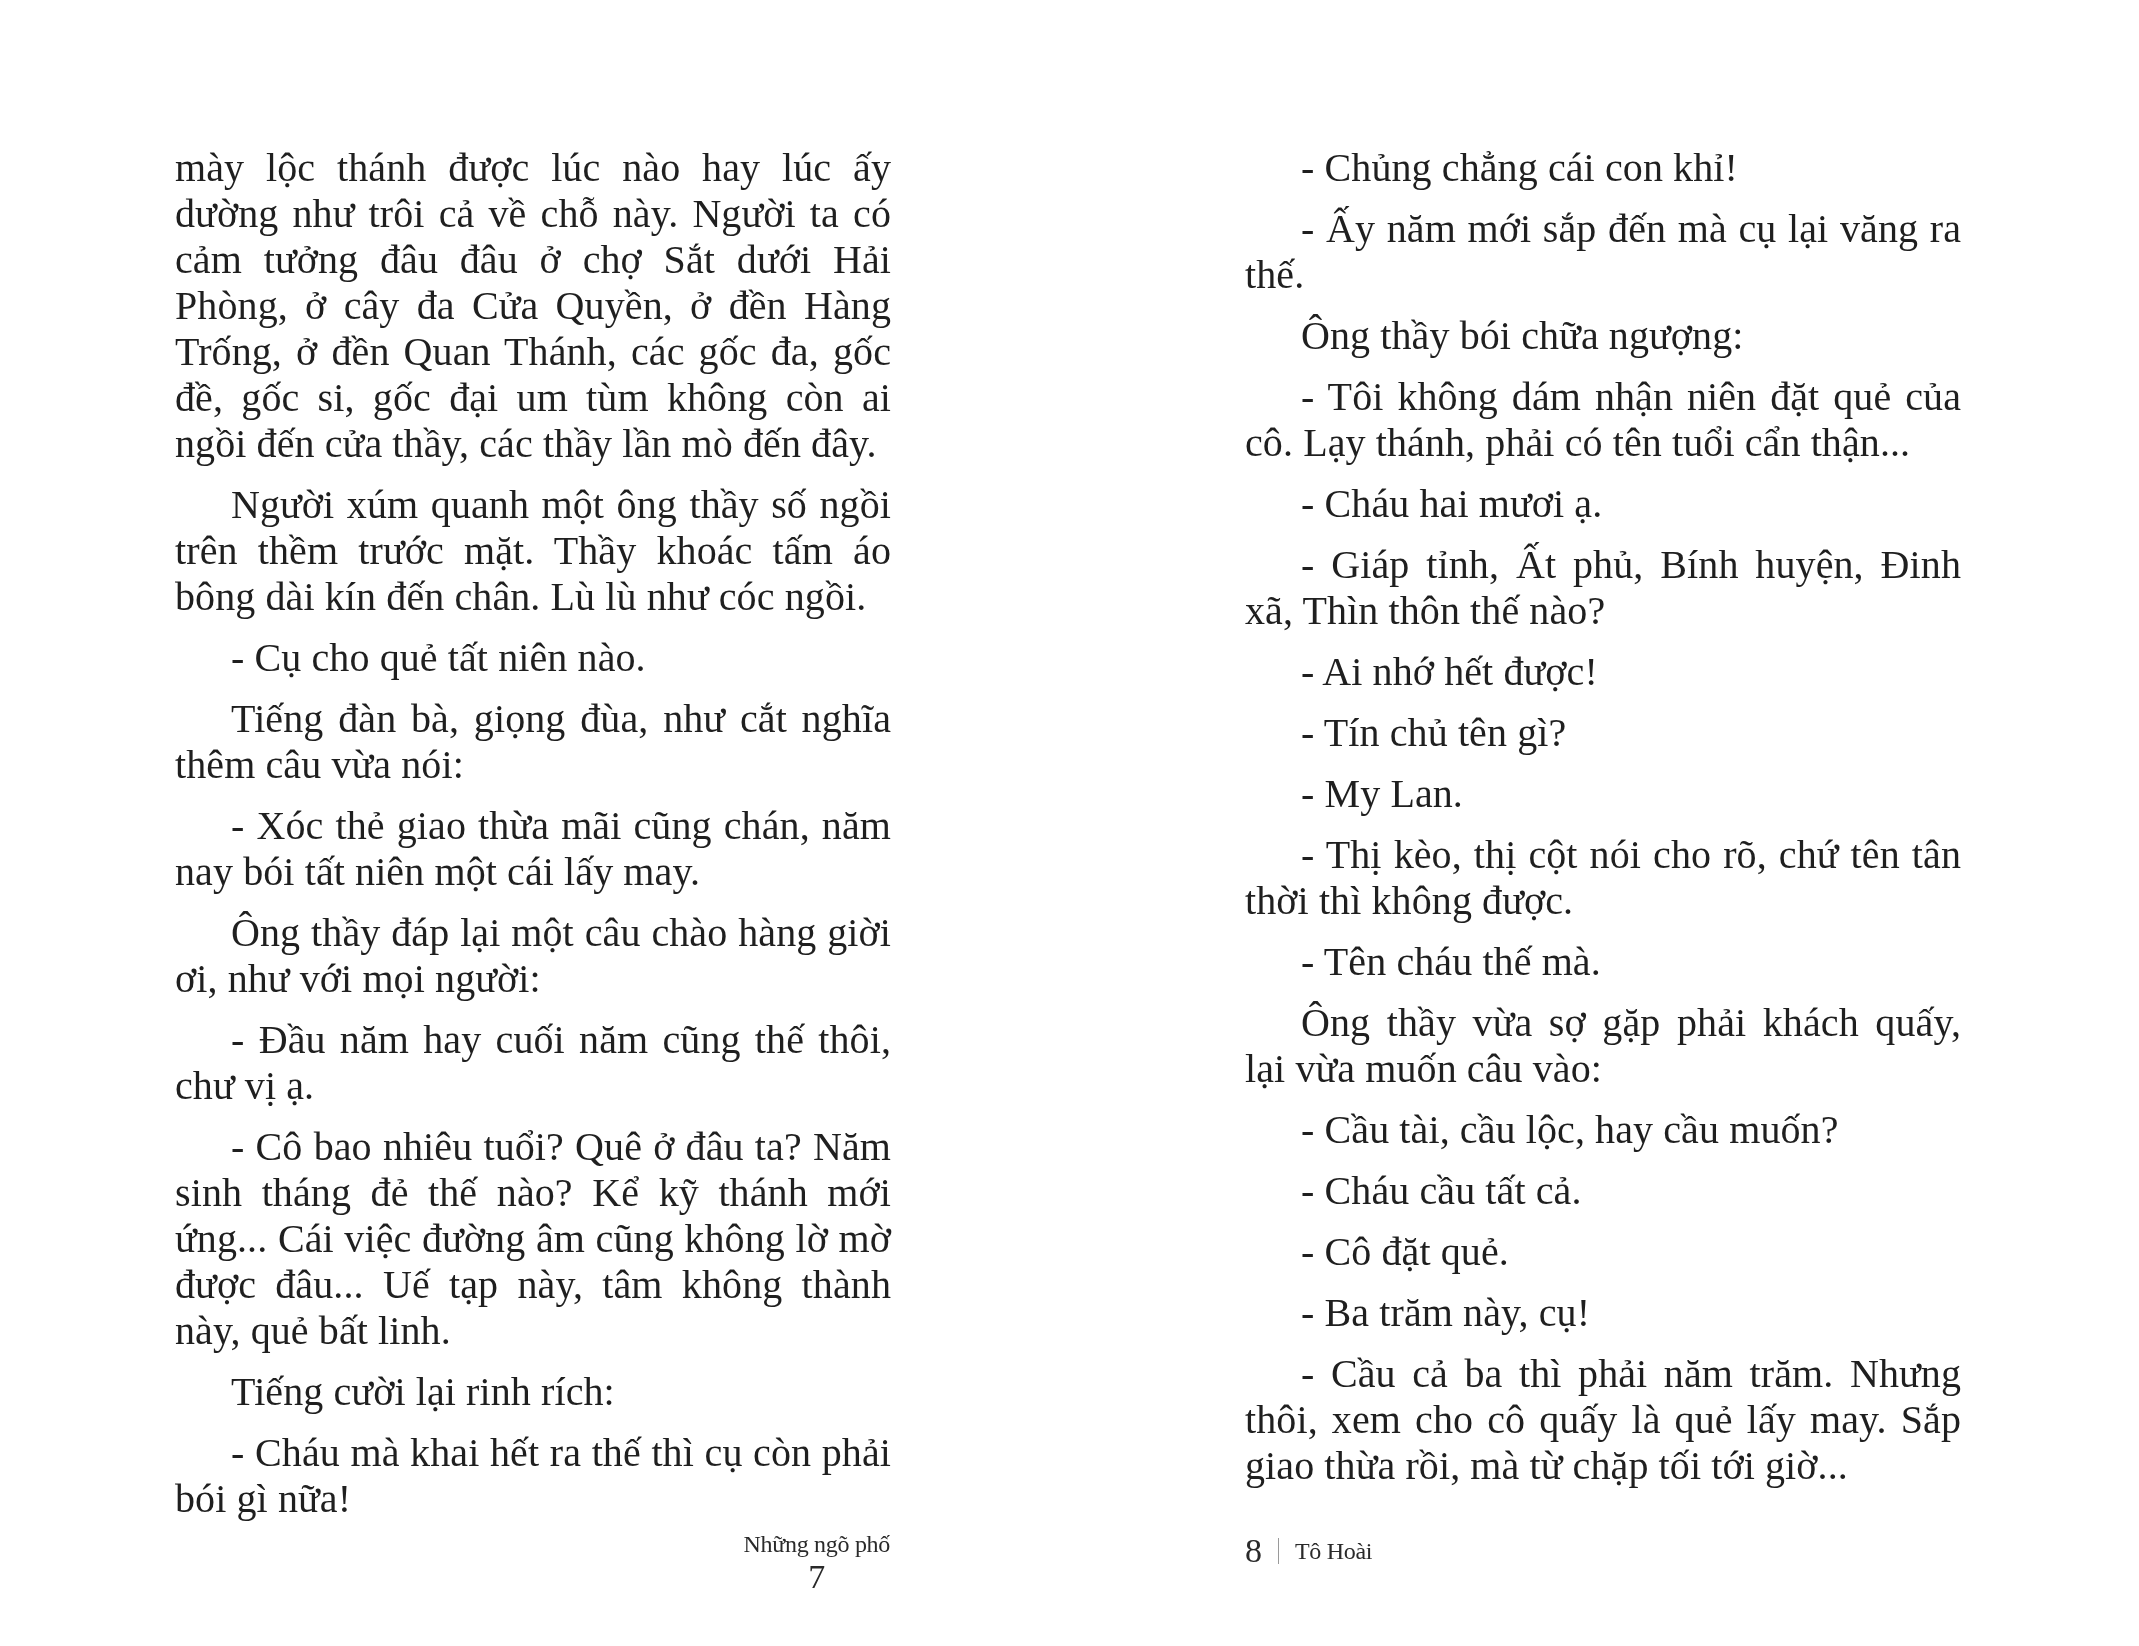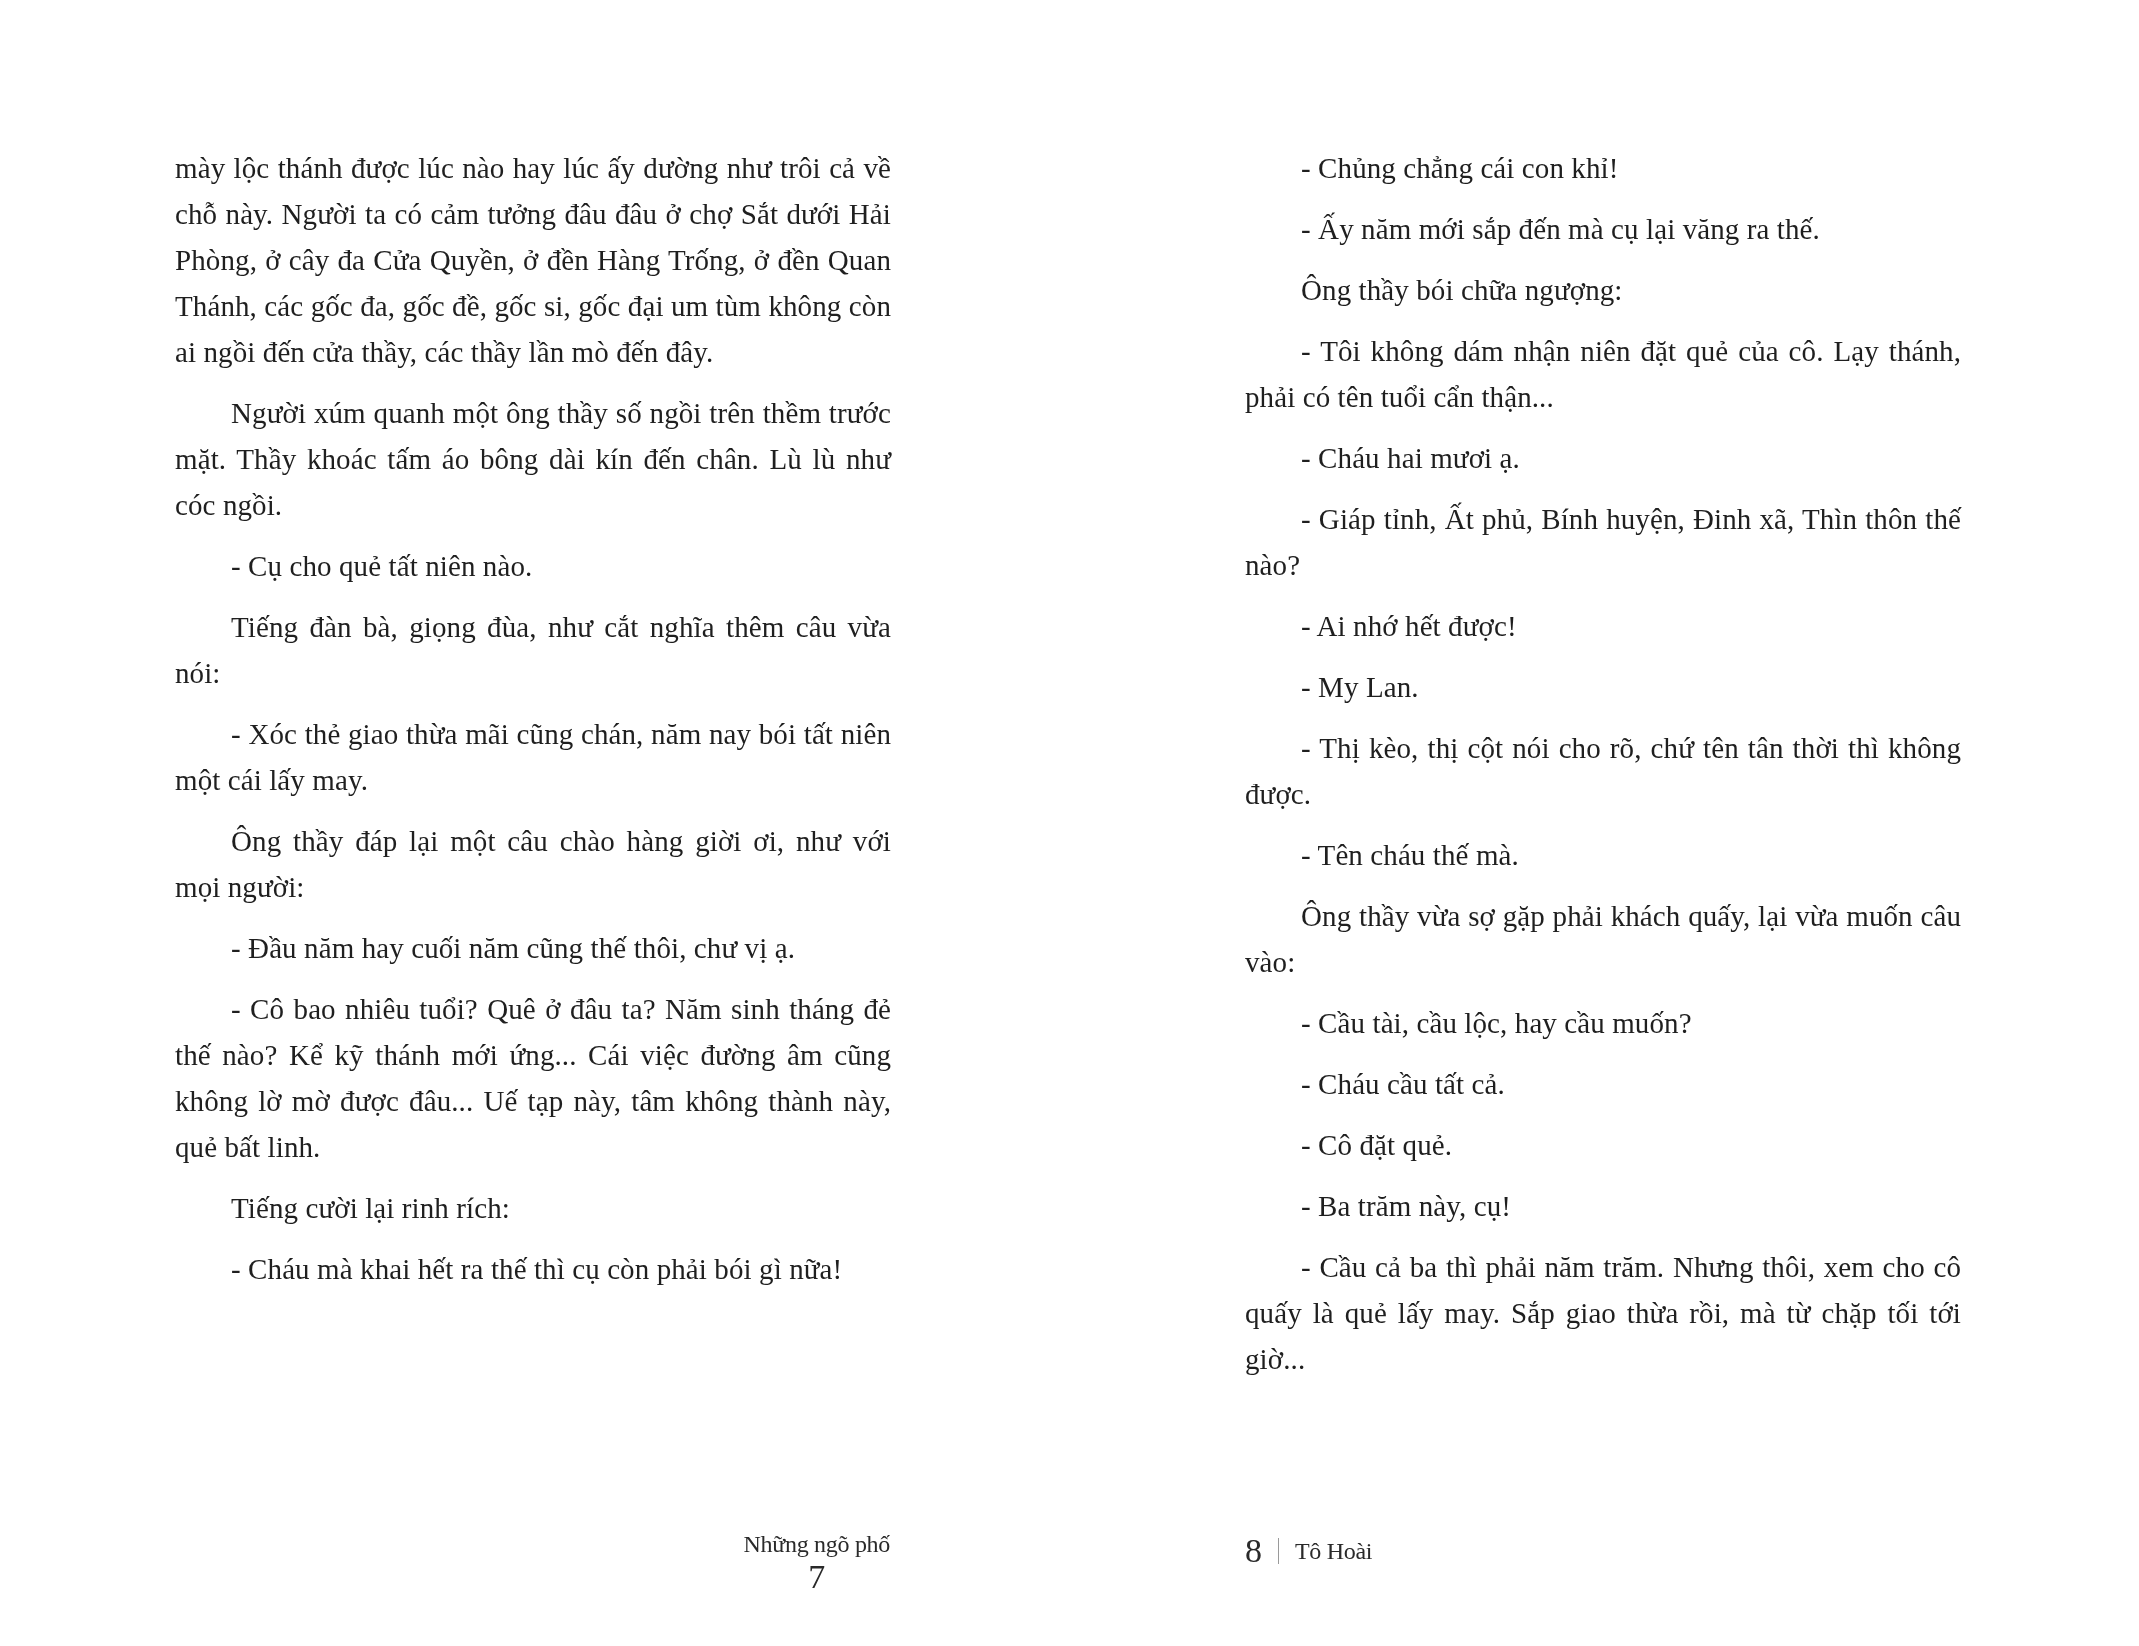--- a/index.html
+++ b/index.html
@@ -17,21 +17,21 @@
     }
     .page {
       position: absolute;
       top: 145px;
       width: 716px;
     }
     .page-left { left: 175px; }
     .page-right { left: 1245px; }
     .para {
       margin: 0 0 15px 0;
-      font-size: 29px;
+      font-size: 40px;
       line-height: 46px;
       text-align: justify;
       text-indent: 56px;
       letter-spacing: 0.1px;
       font-family: Liberation Serif, serif;
     }
     .para.no-indent { text-indent: 0; }
     .footer {
       position: absolute;
       top: 1531px;
@@ -87,20 +87,21 @@
 </div>
 
 <div class="page page-right">
   <p class="para">- Chủng chẳng cái con khỉ!</p>
   <p class="para">- Ấy năm mới sắp đến mà cụ lại văng ra thế.</p>
   <p class="para">Ông thầy bói chữa ngượng:</p>
   <p class="para">- Tôi không dám nhận niên đặt quẻ của cô. Lạy thánh, phải có tên tuổi cẩn thận...</p>
   <p class="para">- Cháu hai mươi ạ.</p>
   <p class="para">- Giáp tỉnh, Ất phủ, Bính huyện, Đinh xã, Thìn thôn thế nào?</p>
   <p class="para">- Ai nhớ hết được!</p>
+  <p class="para">- Tín chủ tên gì?</p>
   <p class="para">- My Lan.</p>
   <p class="para">- Thị kèo, thị cột nói cho rõ, chứ tên tân thời thì không được.</p>
   <p class="para">- Tên cháu thế mà.</p>
   <p class="para">Ông thầy vừa sợ gặp phải khách quấy, lại vừa muốn câu vào:</p>
   <p class="para">- Cầu tài, cầu lộc, hay cầu muốn?</p>
   <p class="para">- Cháu cầu tất cả.</p>
   <p class="para">- Cô đặt quẻ.</p>
   <p class="para">- Ba trăm này, cụ!</p>
   <p class="para">- Cầu cả ba thì phải năm trăm. Nhưng thôi, xem cho cô quấy là quẻ lấy may. Sắp giao thừa rồi, mà từ chặp tối tới giờ...</p>
 </div>

